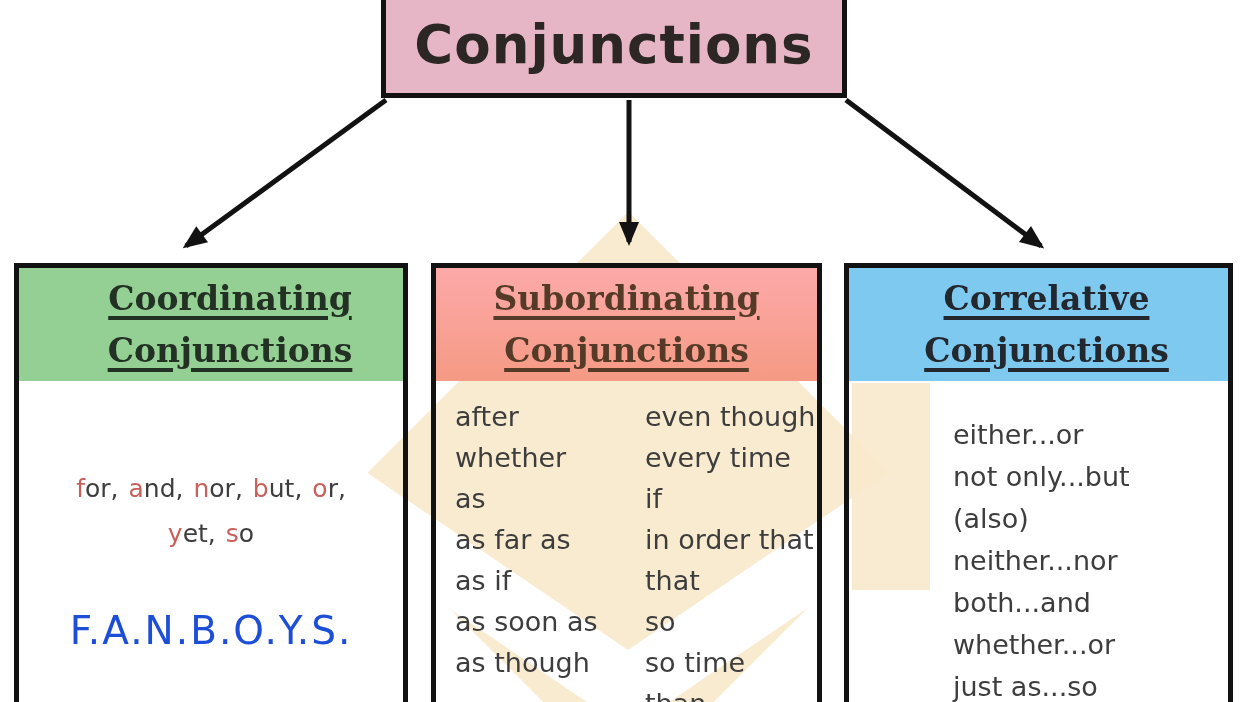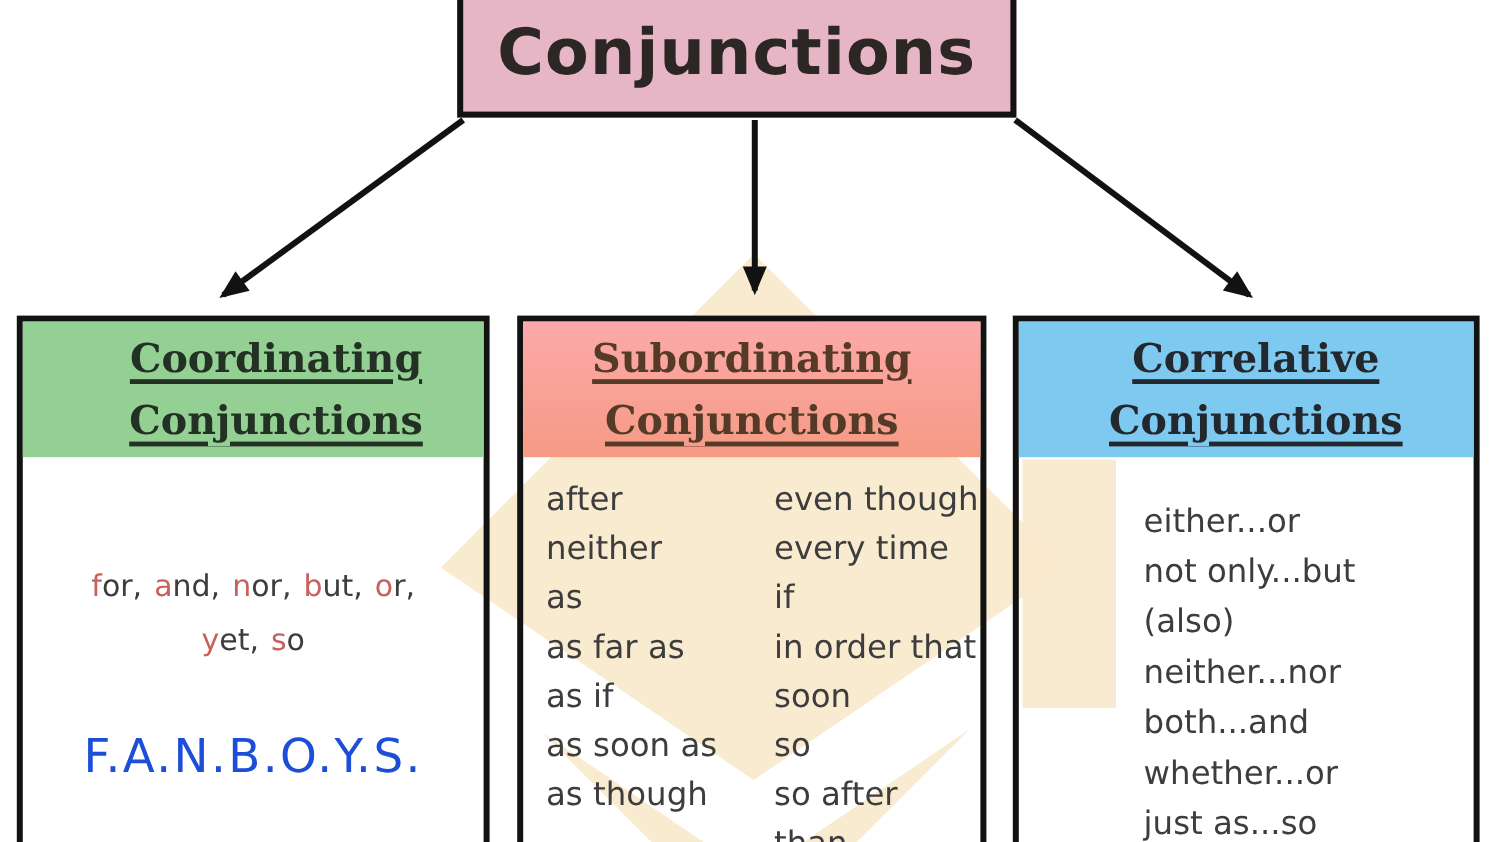--- a/index.html
+++ b/index.html
@@ -160,35 +160,35 @@
 
   <div class="box box-subordinating">
     <div class="box-header">
       <span class="header-line">Subordinating</span>
       <span class="header-line">Conjunctions</span>
     </div>
     <div class="box-body">
       <div class="two-cols">
         <div class="col col-1">
             <div class="word-item">after</div>
-            <div class="word-item">neither</div>
+            <div class="word-item">whether</div>
             <div class="word-item">as</div>
             <div class="word-item">as far as</div>
             <div class="word-item">as if</div>
             <div class="word-item">as soon as</div>
             <div class="word-item">as though</div>
           </div>
         <div class="col col-2">
             <div class="word-item">even though</div>
             <div class="word-item">every time</div>
             <div class="word-item">if</div>
             <div class="word-item">in order that</div>
-            <div class="word-item">soon</div>
+            <div class="word-item">that</div>
             <div class="word-item">so</div>
-            <div class="word-item">so after</div>
+            <div class="word-item">so time</div>
             <div class="word-item">than</div>
           </div>
       </div>
     </div>
   </div>
 
   <div class="box box-correlative">
     <div class="box-header">
       <span class="header-line">Correlative</span>
       <span class="header-line">Conjunctions</span>

